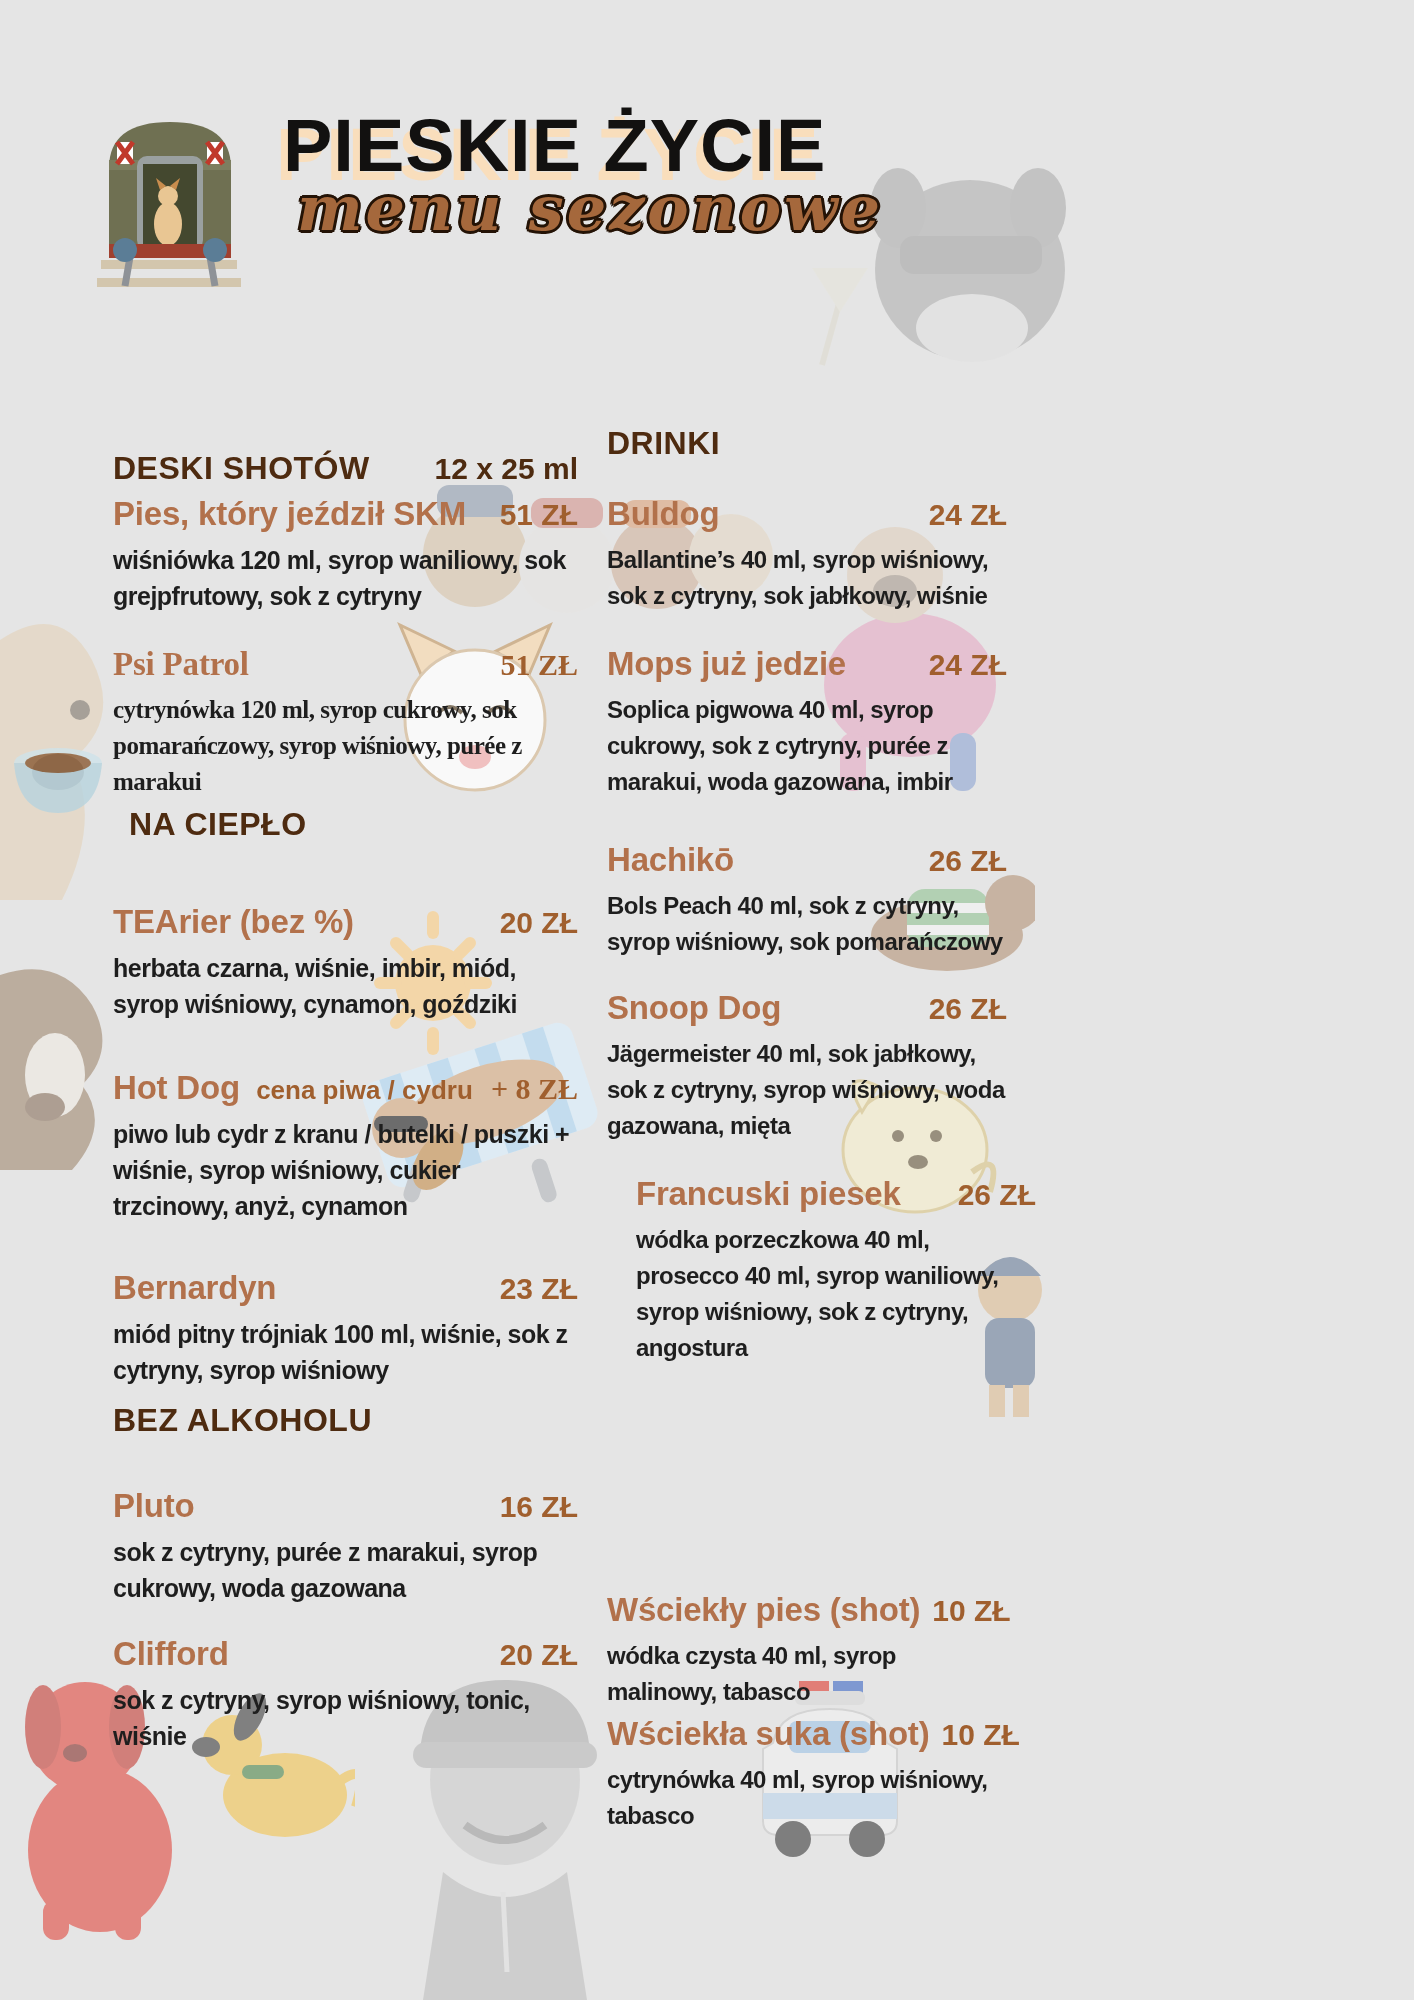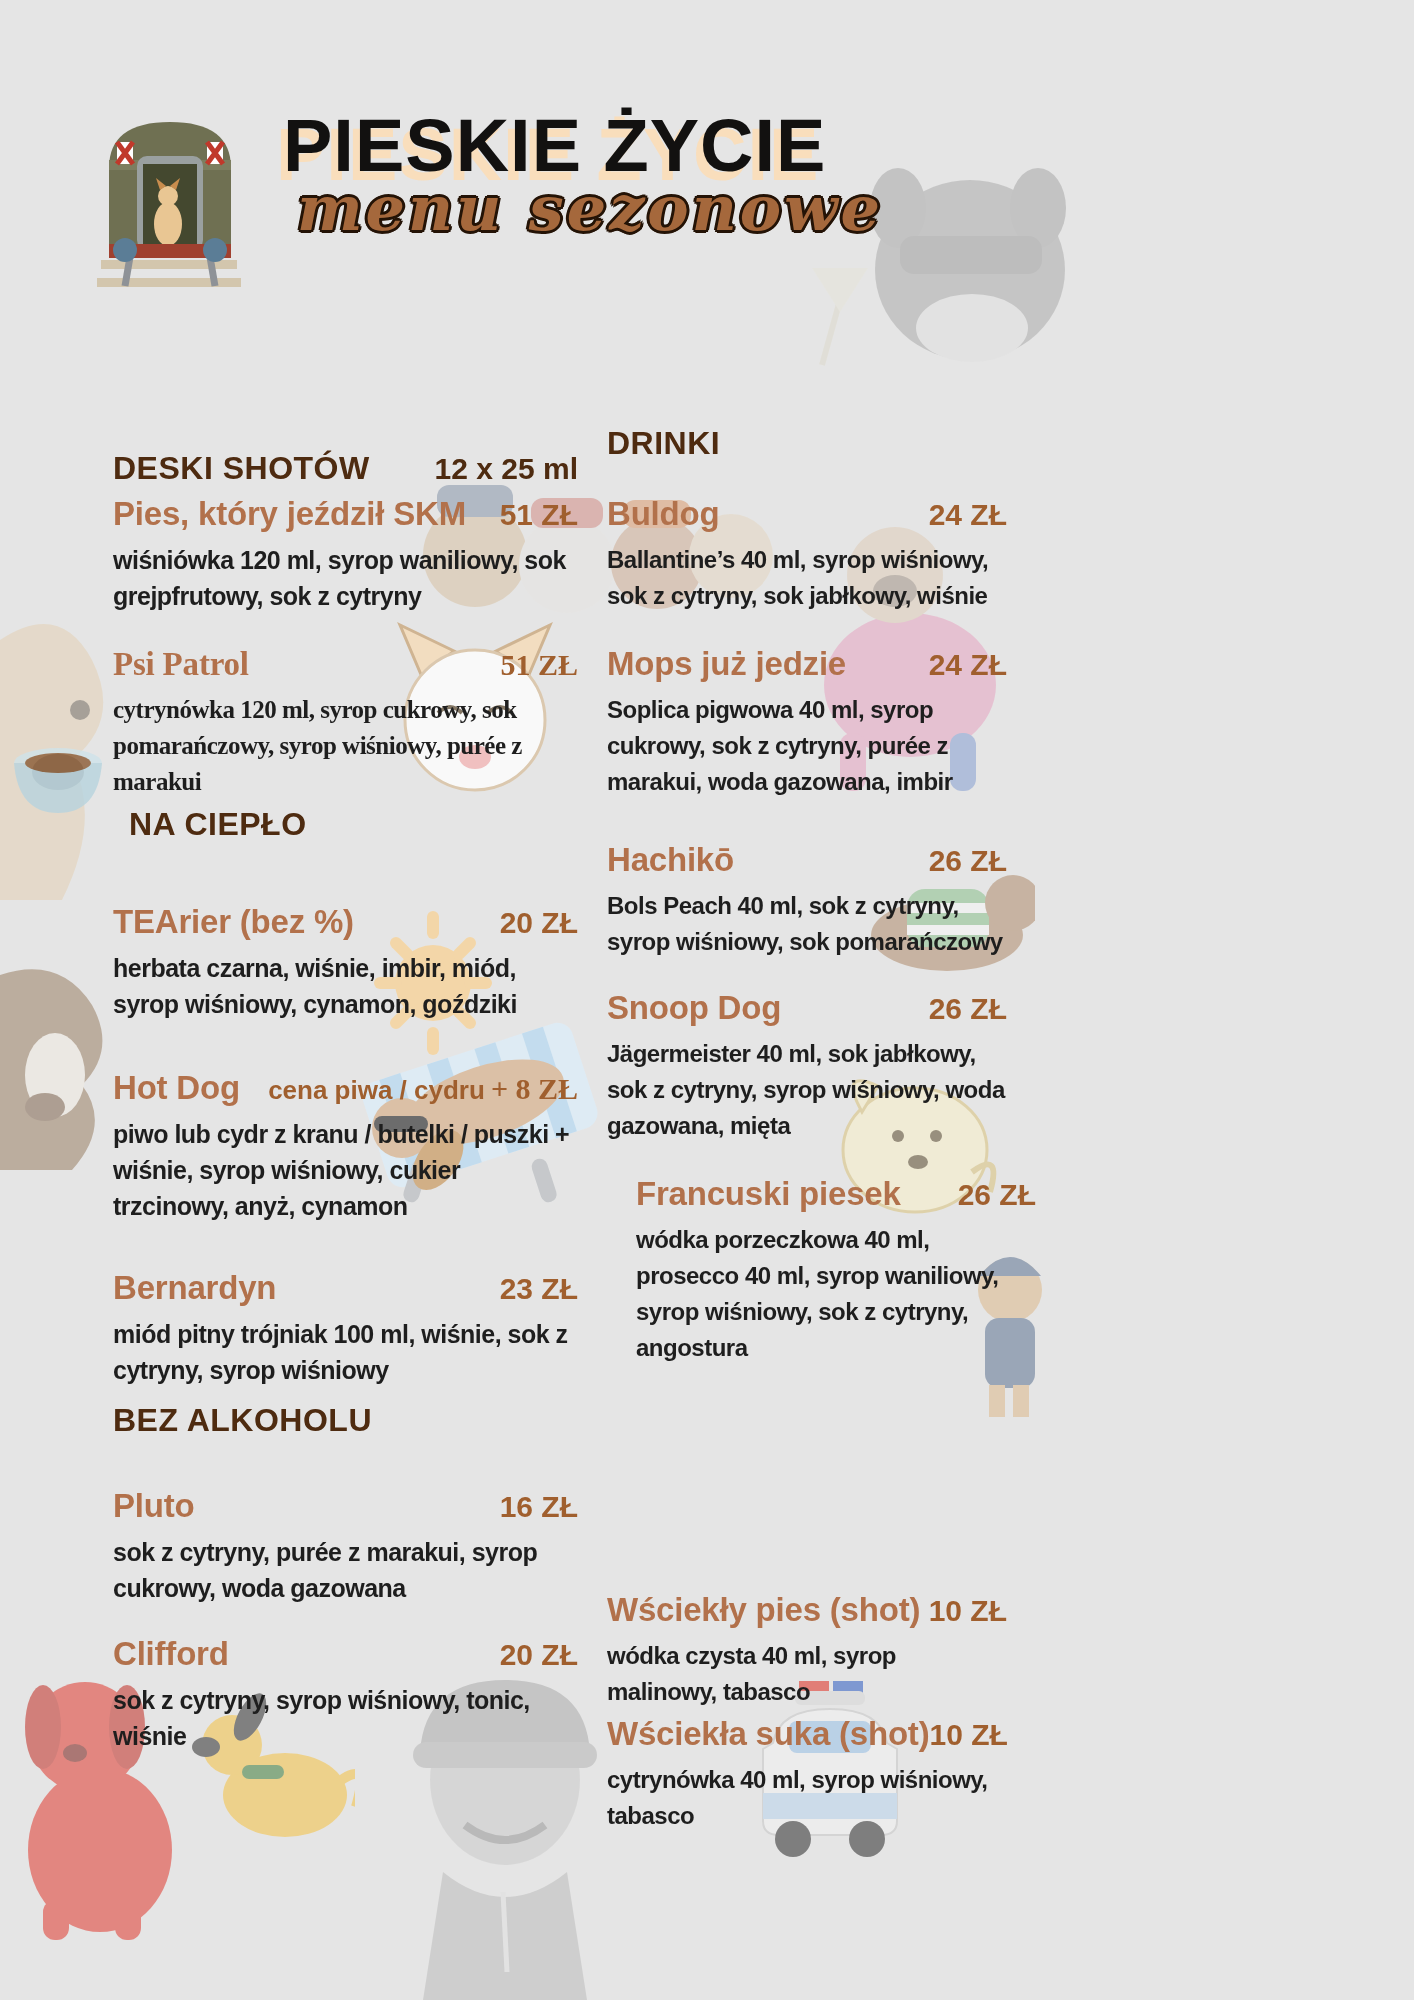--- a/index.html
+++ b/index.html
@@ -27,21 +27,21 @@
   
   .left-col{left:113px;width:465px;}
   .right-col{left:607px;width:400px;}
 
   .heading-row{display:flex;justify-content:space-between;align-items:baseline;}
   .section-heading{
     margin:0;font-size:32px;font-weight:800;letter-spacing:0.5px;color:#4e2b10;white-space:nowrap;
   }
   .section-note{font-size:30px;font-weight:800;color:#4e2b10;white-space:nowrap;}
 
-  .item-head{display:flex;align-items:baseline;}
+  .item-head{display:flex;align-items:baseline;gap:12px;}
   .item-name{
     font-size:33px;line-height:44px;font-weight:600;color:#b2714b;letter-spacing:-0.2px;white-space:nowrap;
   }
   .item-note{font-size:26px;font-weight:800;color:#a05f2e;margin-left:auto;white-space:nowrap;}
   .item-price{font-size:30px;font-weight:800;color:#a05f2e;margin-left:auto;white-space:nowrap;}
   .item-head .item-note + .item-price{margin-left:6px;font-family:Liberation Serif, serif;}
   .item-desc{
     margin:6px 0 0;font-size:25px;line-height:36px;font-weight:700;
     color:#1e1e1e;letter-spacing:-0.5px;
   }

